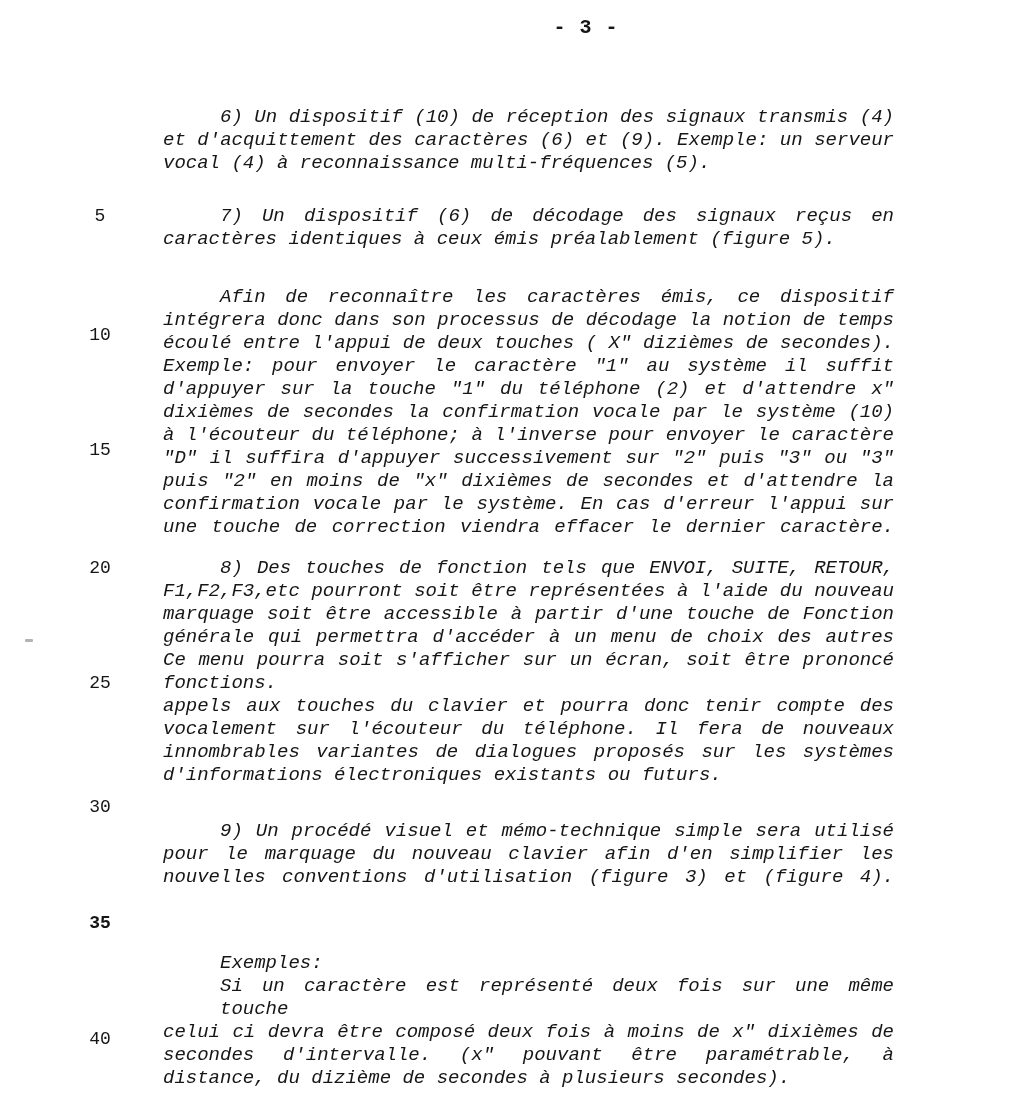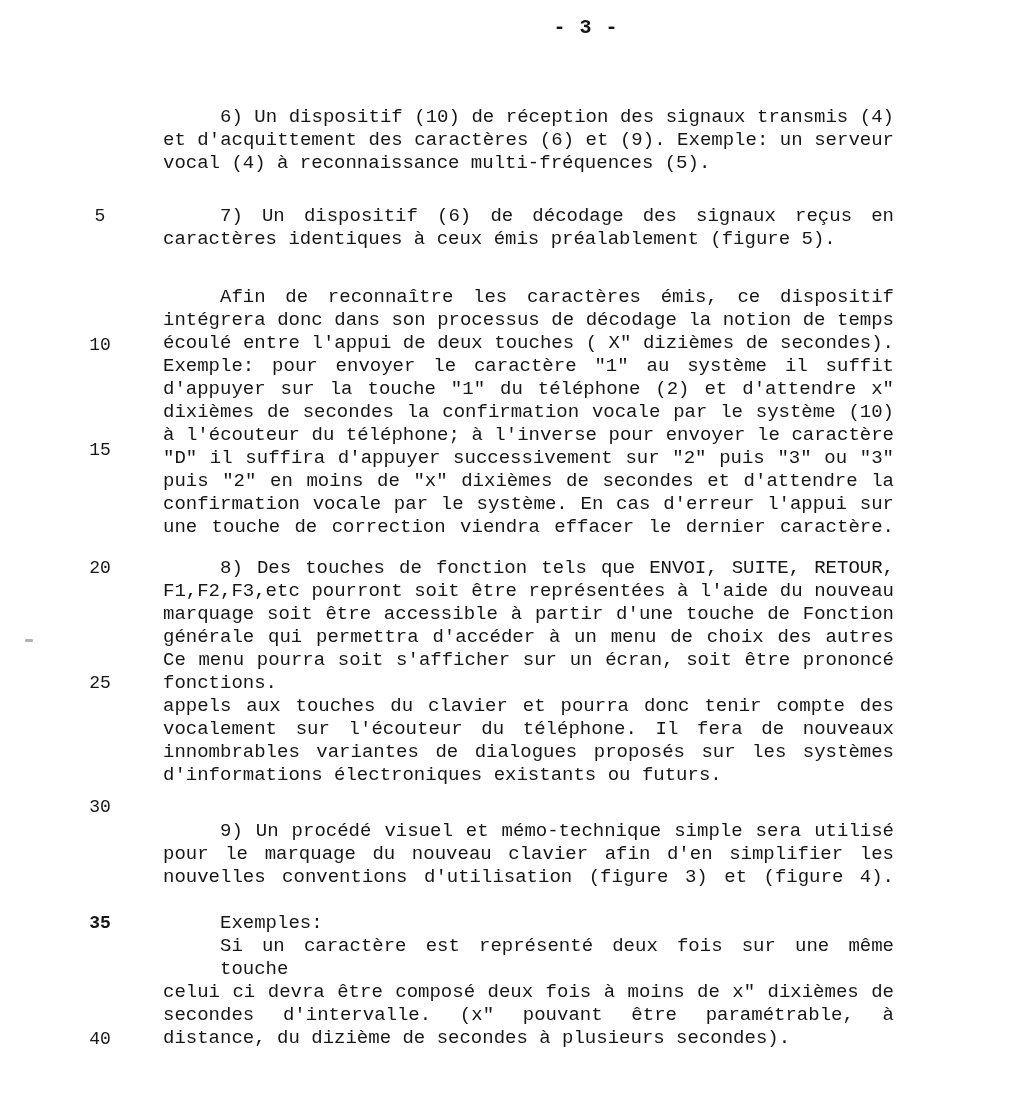--- a/index.html
+++ b/index.html
@@ -43,20 +43,21 @@
     font-size: 18px;
     line-height: 23px;
     white-space: pre;
   }
   #body {
     position: absolute;
     top: 0;
     left: 163px;
     width: 731px;
     height: 1110px;
+    font-style: italic;
   }
   .para {
     position: absolute;
     left: 0;
     width: 731px;
   }
   .line {
     font-size: 19px;
     line-height: 23px;
     text-align: justify;
@@ -80,21 +81,21 @@
     opacity: 0.75;
   }
 </style>
 </head>
 <body>
 
 <div id="sheet">
   <div class="header">- 3 -</div>
   <div id="margin">
       <div class="mnum" style="top: 205px;">5</div>
-      <div class="mnum" style="top: 334px;">10</div>
+      <div class="mnum" style="top: 324px;">10</div>
       <div class="mnum" style="top: 439px;">15</div>
       <div class="mnum" style="top: 557px;">20</div>
       <div class="mnum" style="top: 672px;">25</div>
       <div class="mnum" style="top: 796px;">30</div>
       <div class="mnum" style="top: 912px; font-weight: bold;">35</div>
       <div class="mnum" style="top: 1028px;">40</div>
     </div>
   <div id="body">
       <div class="para" style="top: 106px;">
         <div class="line indent">6)  Un dispositif (10) de réception des signaux transmis (4)</div>
@@ -128,21 +129,21 @@
         <div class="line">appels aux touches du clavier et pourra donc tenir compte des</div>
         <div class="line">vocalement sur l'écouteur du téléphone. Il fera de nouveaux</div>
         <div class="line">innombrables variantes de dialogues proposés sur les systèmes</div>
         <div class="line noj">d'informations électroniques existants ou futurs.</div>
       </div>
       <div class="para" style="top: 820px;">
         <div class="line indent">9) Un procédé visuel et mémo-technique simple sera utilisé</div>
         <div class="line">pour le marquage du nouveau clavier afin d'en simplifier les</div>
         <div class="line">nouvelles conventions d'utilisation (figure 3) et (figure 4).</div>
       </div>
-      <div class="para" style="top: 912px;">
+      <div class="para" style="top: 952px;">
         <div class="line indent noj">Exemples:</div>
         <div class="line indent">Si un caractère est représenté deux fois sur une même touche</div>
         <div class="line">celui ci devra être composé deux fois à moins de x" dixièmes de</div>
         <div class="line">secondes d'intervalle. (x" pouvant être paramétrable, à</div>
         <div class="line noj">distance, du dizième de secondes à plusieurs secondes).</div>
       </div>
     </div>
   <div class="artifact"></div>
 </div>
 

